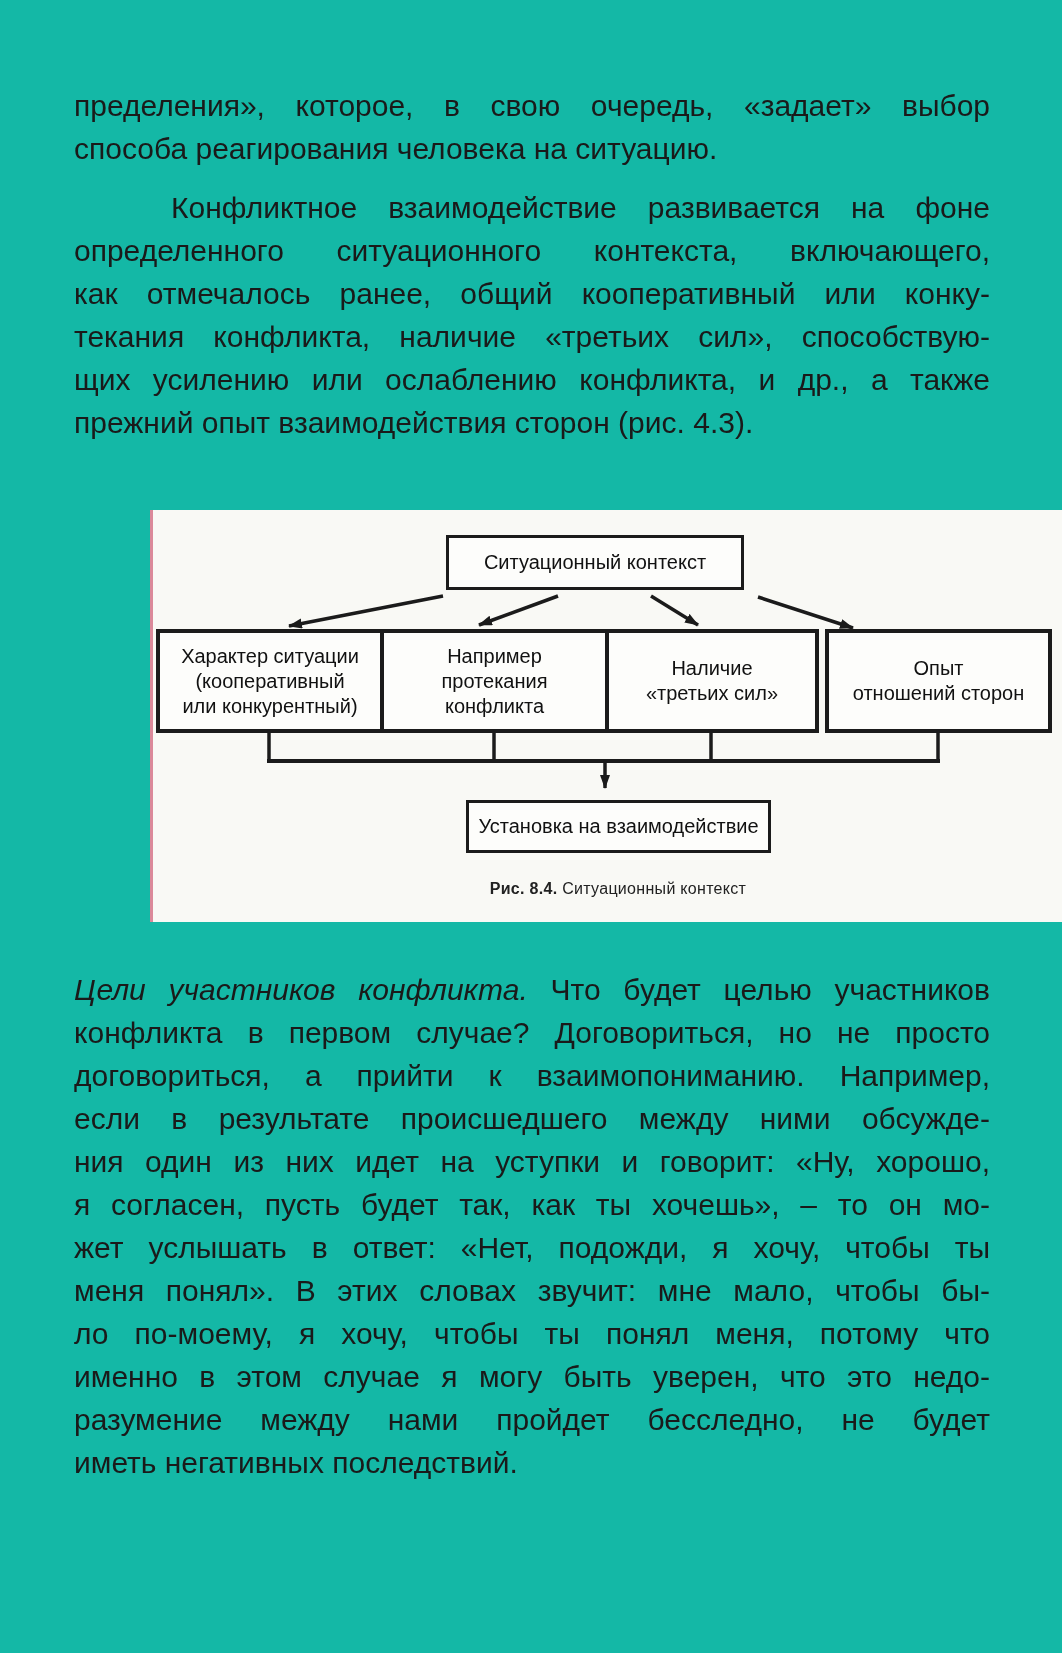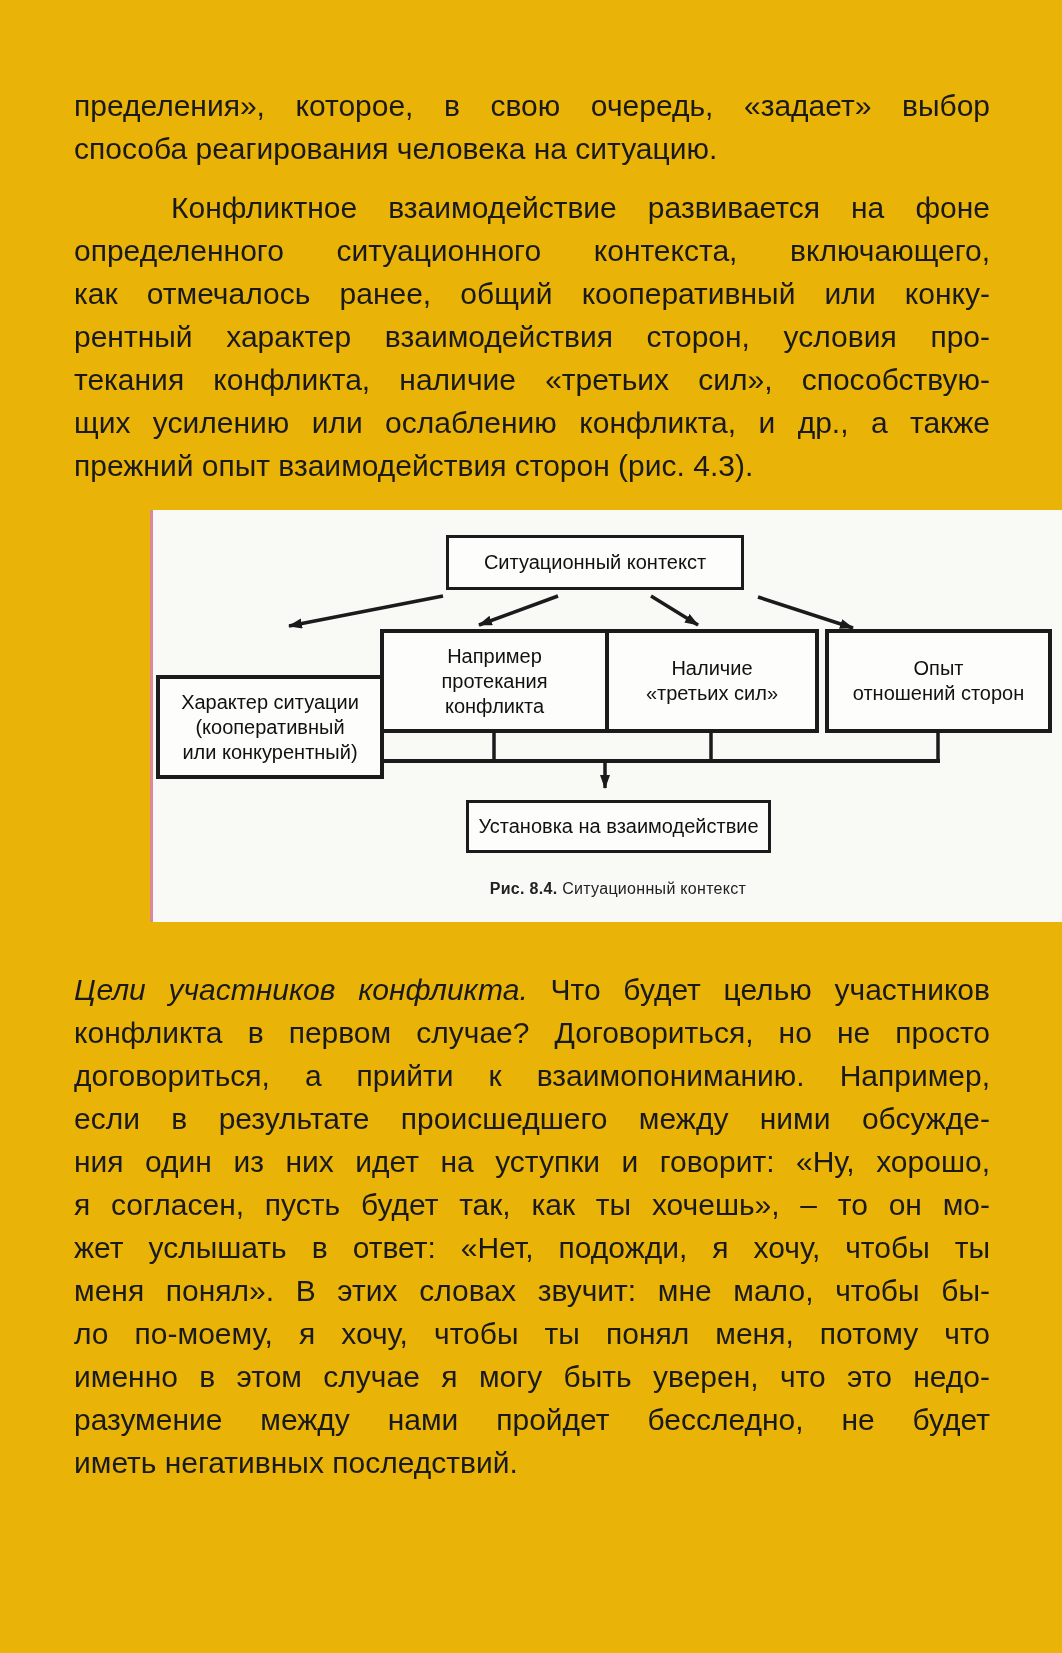--- a/index.html
+++ b/index.html
@@ -1,19 +1,19 @@
 <!DOCTYPE html>
 <html><head>
 <meta charset="utf-8">
 <style>
   html,body{margin:0;padding:0;}
   .page{
     position:relative;
     width:1062px;height:1653px;
-    background:#eab308;
+    background:#14b8a6;
     font-family:"Liberation Sans",sans-serif;
     color:#1a1a1a;
     overflow:hidden;
   }
   .para{position:absolute;left:74px;width:916px;}
   .line{
     font-size:30px;
     line-height:43px;
     text-align:justify;
     text-align-last:justify;
@@ -39,21 +39,21 @@
     box-sizing:border-box;
     background:#fdfdfb;
     border:4px solid #1b1b1b;
     color:#111;
     display:flex;align-items:center;justify-content:center;
     text-align:center;
     font-size:20px;line-height:25px;
     white-space:pre-line;
   }
   .top-box{left:293px;top:25px;width:298px;height:55px;border-width:3px;}
-  .f1{left:3px;top:119px;width:228px;height:104px;margin-top:46px;}
+  .f1{left:3px;top:119px;width:228px;height:104px;}
   .f2{left:227px;top:119px;width:229px;height:104px;}
   .f3{left:452px;top:119px;width:214px;height:104px;}
   .f4{left:672px;top:119px;width:227px;height:104px;}
   .result-box{left:313px;top:290px;width:305px;height:53px;border-width:3px;}
   .fig-caption{
     position:absolute;left:280px;top:370px;width:370px;
     text-align:center;font-size:16px;color:#222;
     letter-spacing:0.3px;
   }
   .cap-label{font-weight:bold;}
@@ -65,21 +65,20 @@
 
   <div class="para" id="p1">
     <div class="line">пределения», которое, в свою очередь, «задает» выбор</div>
     <div class="line last">способа реагирования человека на ситуацию.</div>
   </div>
 
   <div class="para" id="p2">
     <div class="line indent">Конфликтное взаимодействие развивается на фоне</div>
     <div class="line">определенного ситуационного контекста, включающего,</div>
     <div class="line">как отмечалось ранее, общий кооперативный или конку-</div>
-    <div class="line">рентный характер взаимодействия сторон, условия про-</div>
     <div class="line">текания конфликта, наличие «третьих сил», способствую-</div>
     <div class="line">щих усилению или ослаблению конфликта, и др., а также</div>
     <div class="line last">прежний опыт взаимодействия сторон (рис. 4.3).</div>
   </div>
 
   <div class="figure">
     <svg width="912" height="412" viewBox="0 0 912 412">
       <defs>
         <marker id="ah" markerUnits="userSpaceOnUse" markerWidth="16" markerHeight="12" refX="13" refY="5" orient="auto">
           <path d="M0,0 L14,5 L0,10 z" fill="#1b1b1b"></path>

